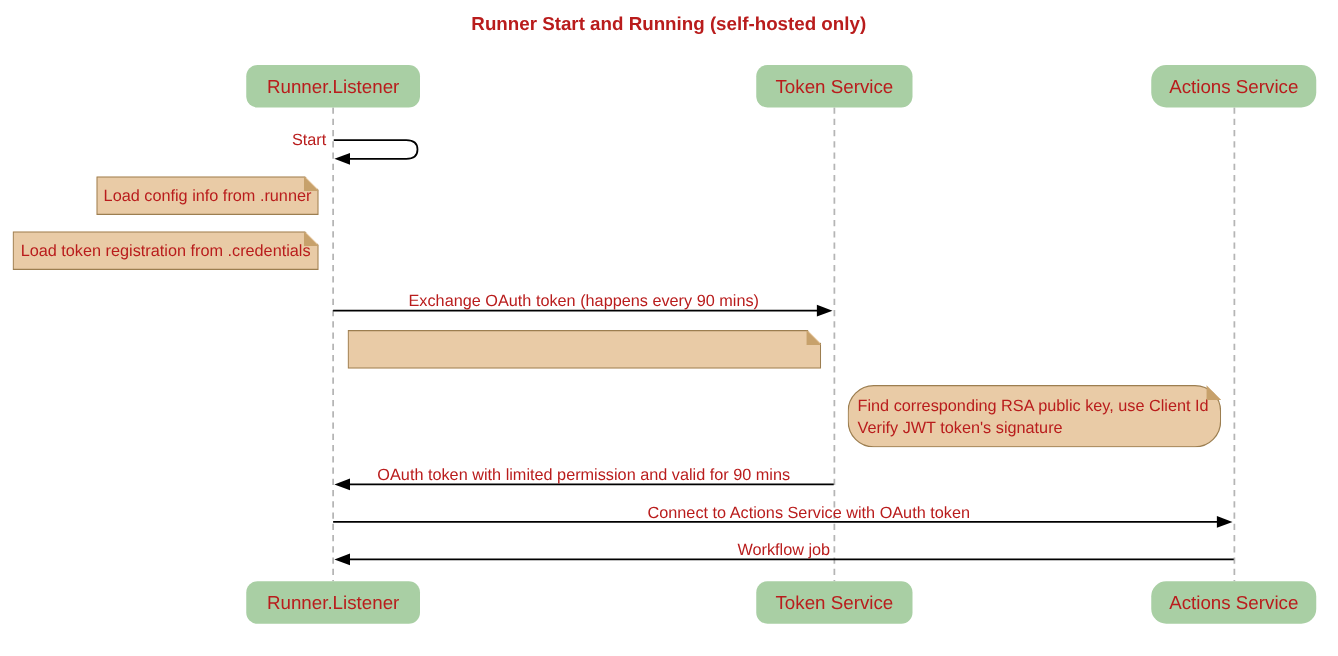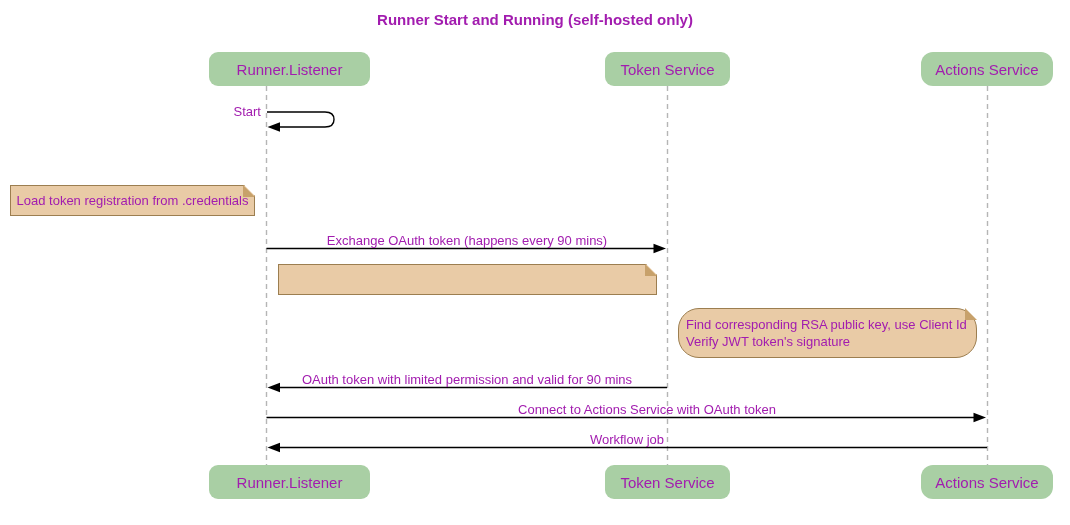--- a/index.html
+++ b/index.html
@@ -2,21 +2,21 @@
 <html><head>
 <meta charset="utf-8">
 <style>
   html, body { margin: 0; padding: 0; background: #ffffff; }
   .canvas {
     position: relative;
     width: 1070px;
     height: 525px;
     background: #ffffff;
     font-family: "Liberation Sans", sans-serif;
-    color: #a21caf;
+    color: #b91c1c;
     overflow: hidden;
   }
   .title {
     position: absolute;
     left: 0; right: 0; top: 11px;
     text-align: center;
     font-size: 15px;
     font-weight: bold;
   }
   svg.layer {
@@ -30,21 +30,21 @@
     background: #a9cfa4;
     border-radius: 9px;
     display: flex;
     align-items: center;
     justify-content: center;
     font-size: 15px;
     box-sizing: border-box;
   }
   .actor.top { top: 52px; }
   .actor.bottom { top: 465px; }
-  .actor.runner  { left: 209px; width: 161px; }
+  .actor.runner  { left: 197px; width: 139px; }
   .actor.token   { left: 605px; width: 125px; }
   .actor.actions { left: 921px; width: 132px; border-radius: 12px; }
 
   .msg-label {
     position: absolute;
     font-size: 13px;
     white-space: nowrap;
     line-height: 15px;
   }
   .centered { transform: translateX(-50%); }
@@ -142,20 +142,24 @@
   <div class="msg-label" style="right:809px; top:104px;">Start</div>
 
   <div class="msg-label centered" style="left:467px; top:233px;">Exchange OAuth token (happens every 90 mins)</div>
 
   <div class="msg-label centered" style="left:467px; top:372px;">OAuth token with limited permission and valid for 90 mins</div>
 
   <div class="msg-label centered" style="left:627px; top:402px;margin-left:20px;">Connect to Actions Service with OAuth token</div>
 
   <div class="msg-label centered" style="left:627px; top:432px;">Workflow job</div>
 
+  <div class="note" id="note-load-config">
+    <span>Load config info from .runner</span>
+    <span class="fold"></span>
+  </div>
 
   <div class="note" id="note-load-credentials">
     <span>Load token registration from .credentials</span>
     <span class="fold"></span>
   </div>
 
   <div class="note" id="note-construct-jwt">
     <span class="fold"></span>
   </div>
 

